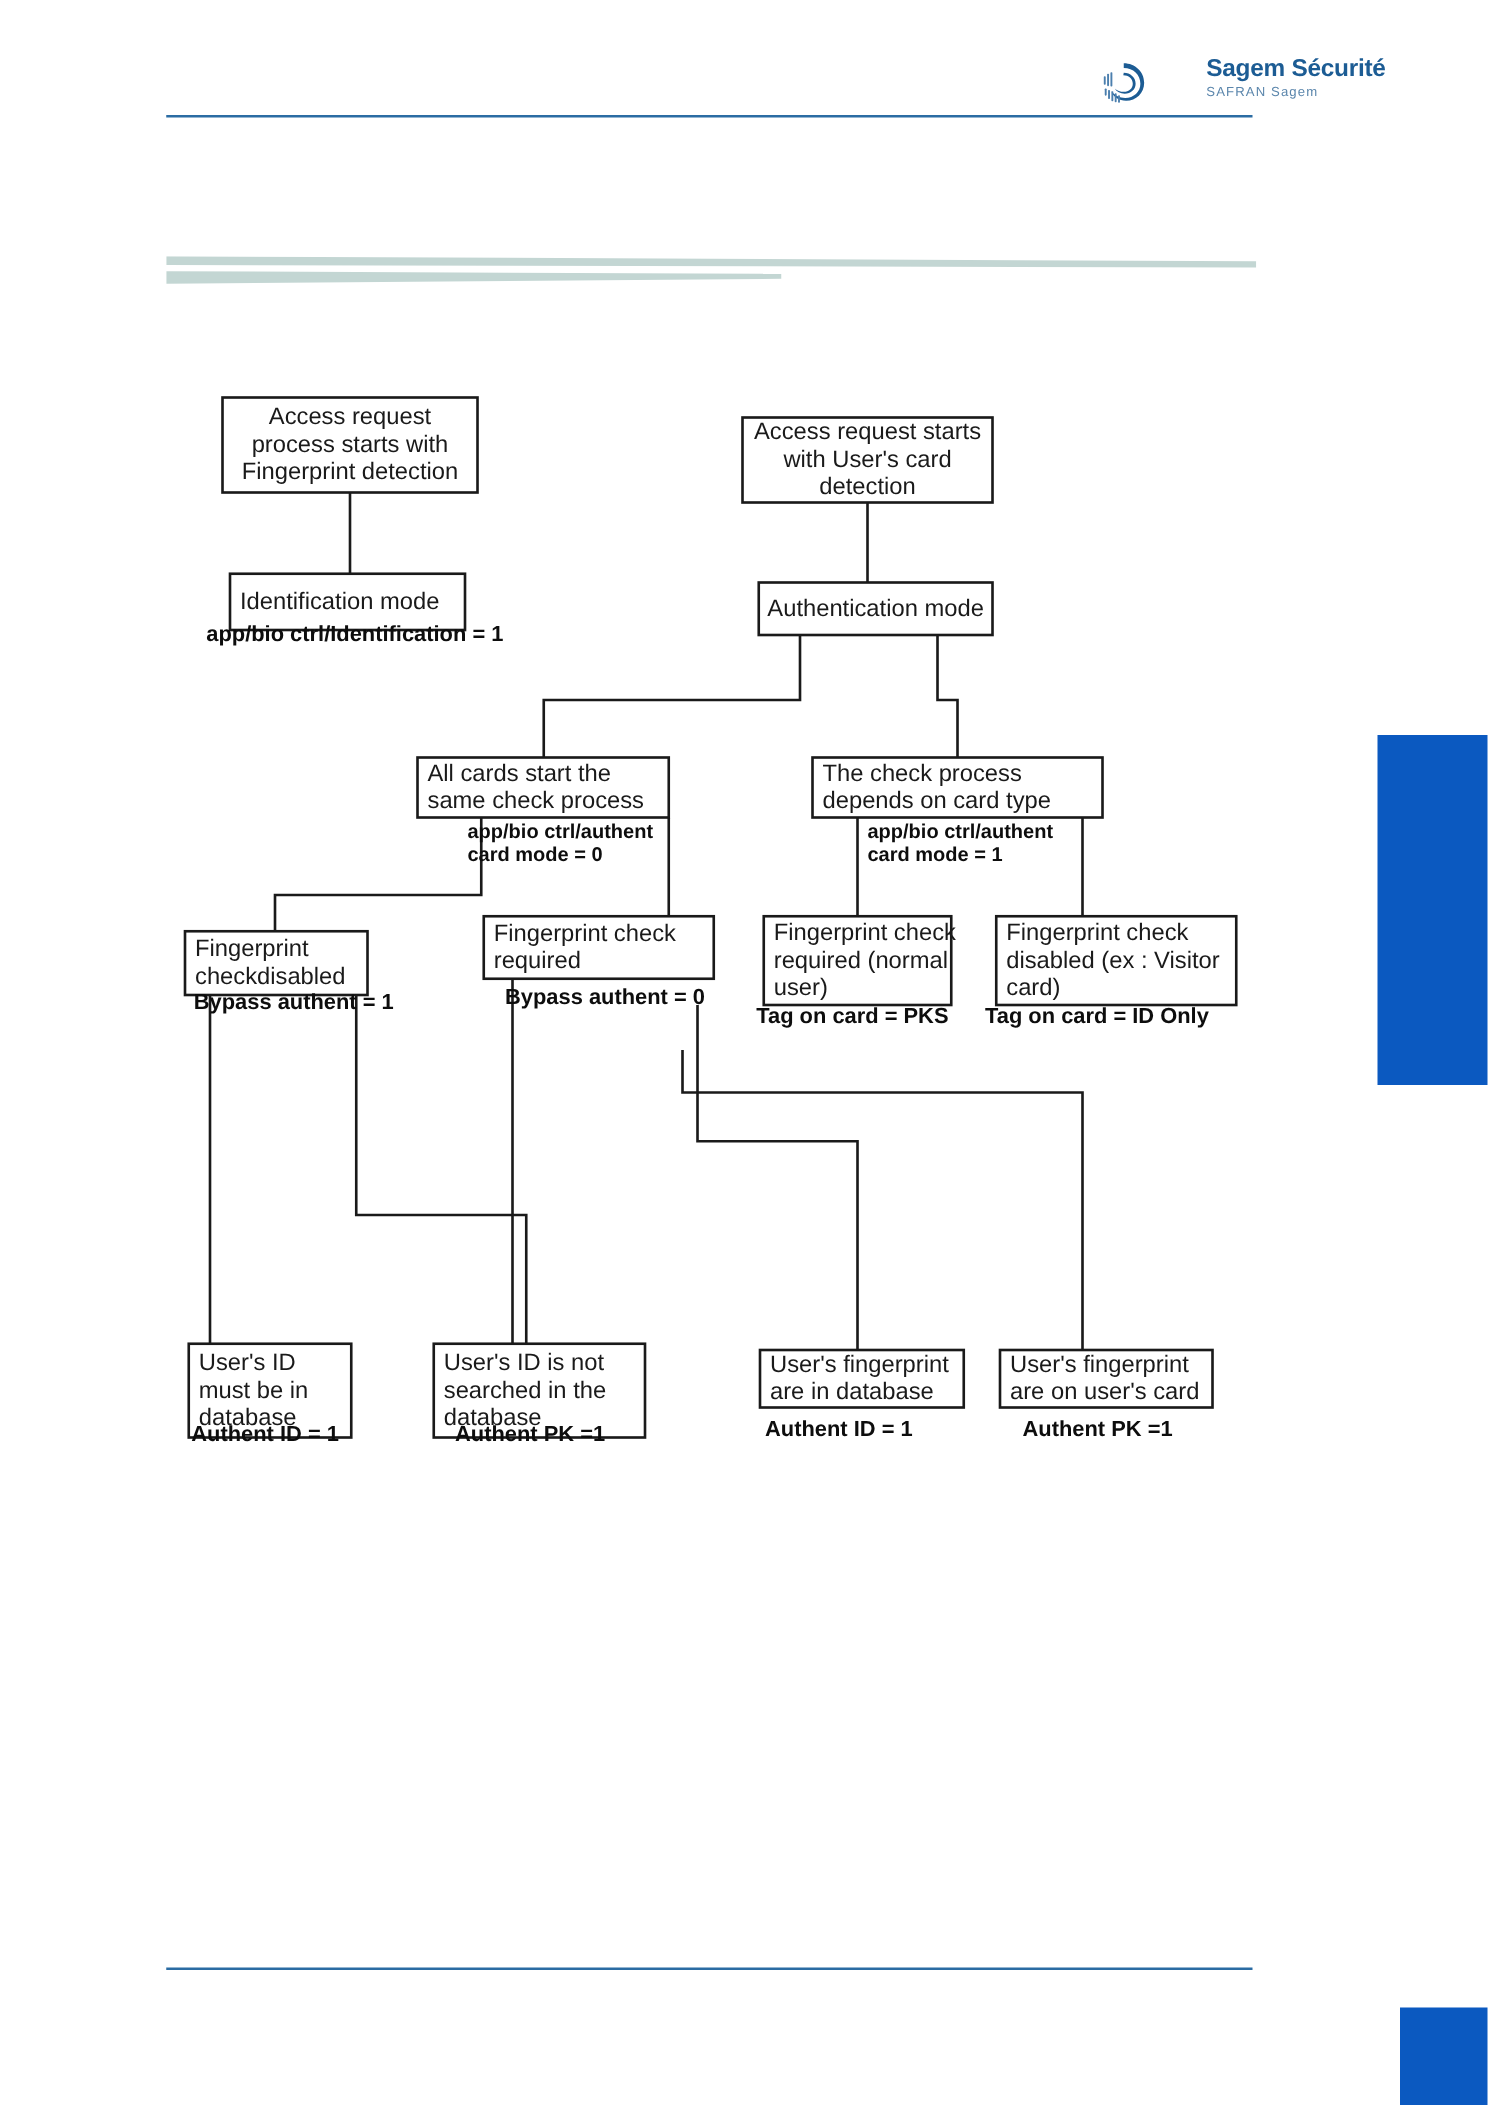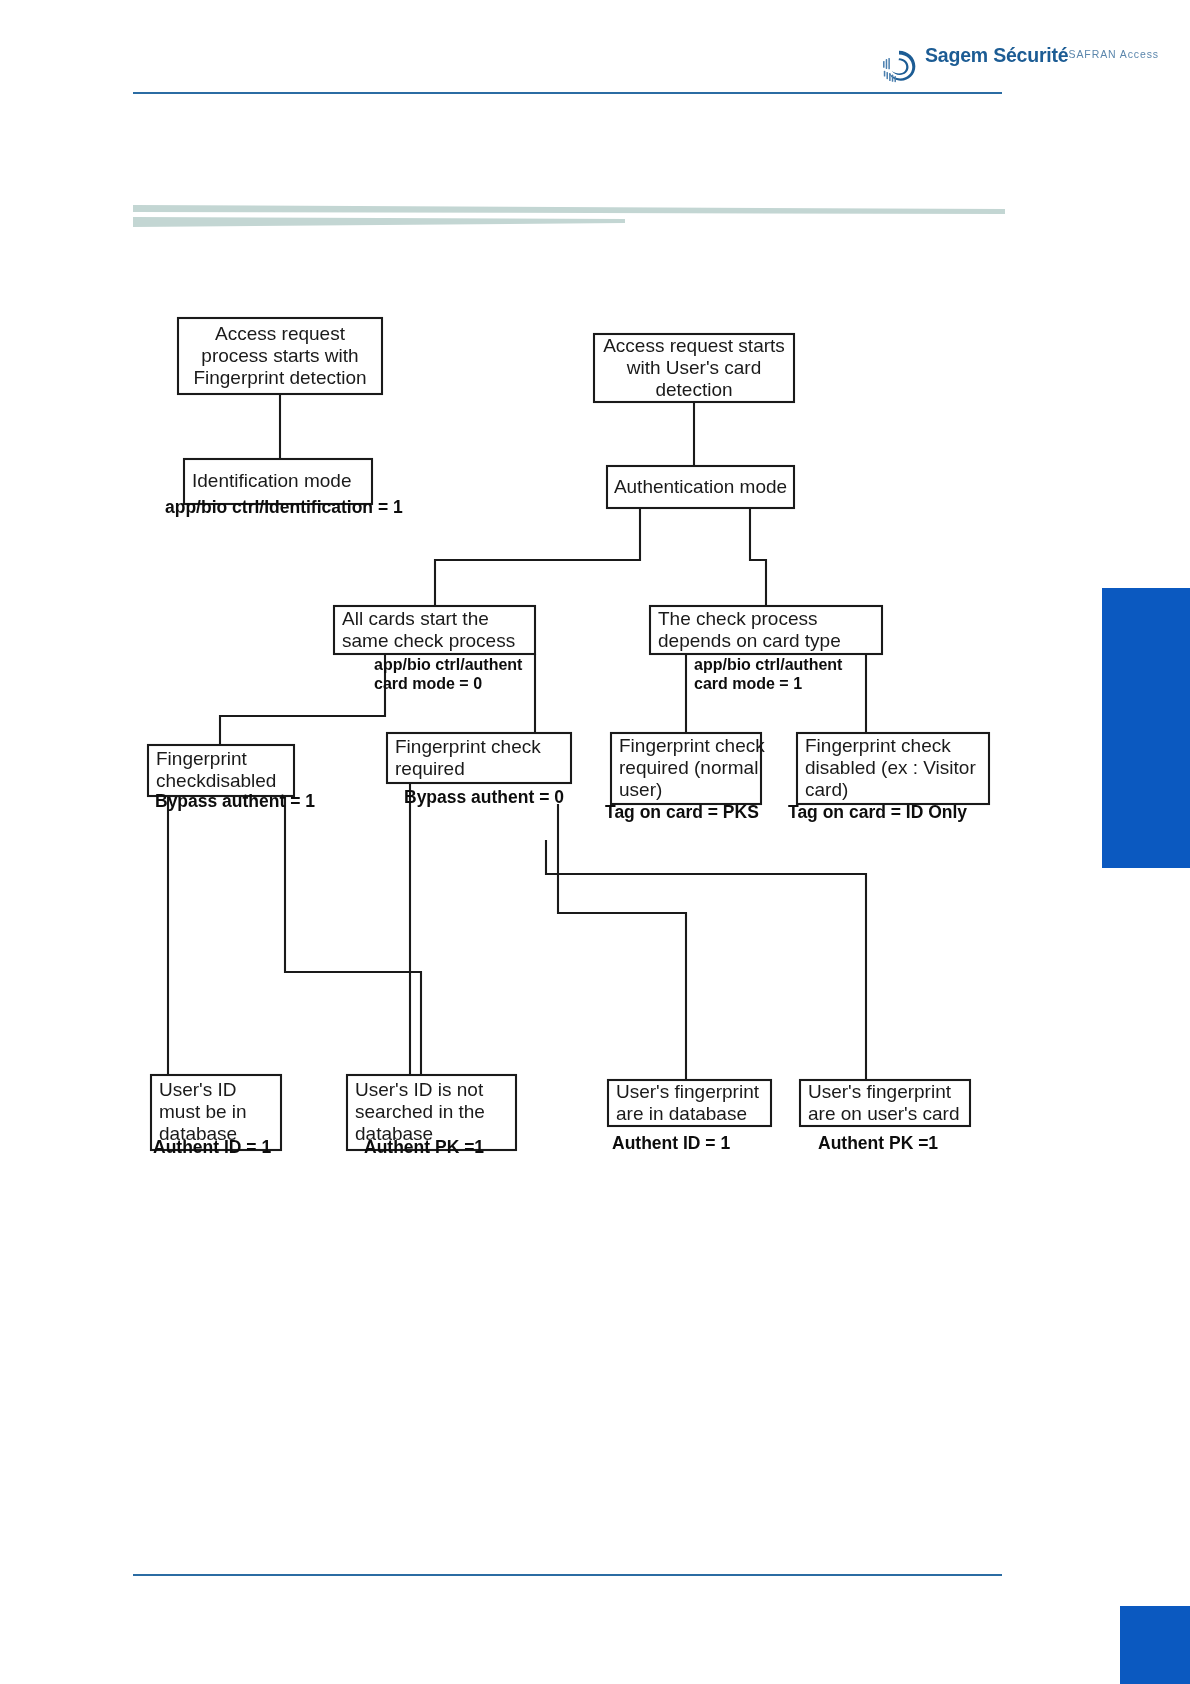--- a/index.html
+++ b/index.html
@@ -43,22 +43,23 @@
     gap: 7px;
   }
   .logo-mark {
     width: 38px;
     height: 38px;
     flex: 0 0 38px;
     margin-top: 2px;
   }
   .logo-text {
     display: flex;
-    flex-direction: row;
+    flex-direction: column;
     line-height: 1;
+    margin-left: 40px;
   }
   .logo-title {
     font-size: 19.5px;
     font-weight: bold;
     color: #1c5c94;
     letter-spacing: -0.2px;
     white-space: nowrap;
   }
   .logo-sub {
     margin-top: 3px;
@@ -158,21 +159,21 @@
         <rect x="22" y="26" width="4" height="30" rx="1.6"></rect>
         <rect x="10" y="60" width="4" height="15" rx="1.6"></rect>
         <rect x="17" y="63" width="4" height="19" rx="1.6"></rect>
         <rect x="24" y="66" width="4" height="21" rx="1.6"></rect>
         <rect x="31" y="70" width="4" height="19" rx="1.6"></rect>
         <rect x="38" y="74" width="4" height="16" rx="1.6"></rect>
       </g>
     </svg>
     <span class="logo-text">
       <span class="logo-title">Sagem Sécurité</span>
-      <span class="logo-sub">SAFRAN Access</span>
+      <span class="logo-sub">SAFRAN Sagem</span>
     </span>
   </div>
 
   <div class="header-rule"></div>
 
   <div class="wedge-wrap">
     <svg width="872" height="24" viewBox="0 0 872 24" aria-hidden="true">
       <polygon points="0,0 872,4 872,9 0,7" fill="#c3d6d3"></polygon>
       <polygon points="0,12 492,14 492,18 0,22" fill="#c3d6d3"></polygon>
     </svg>

